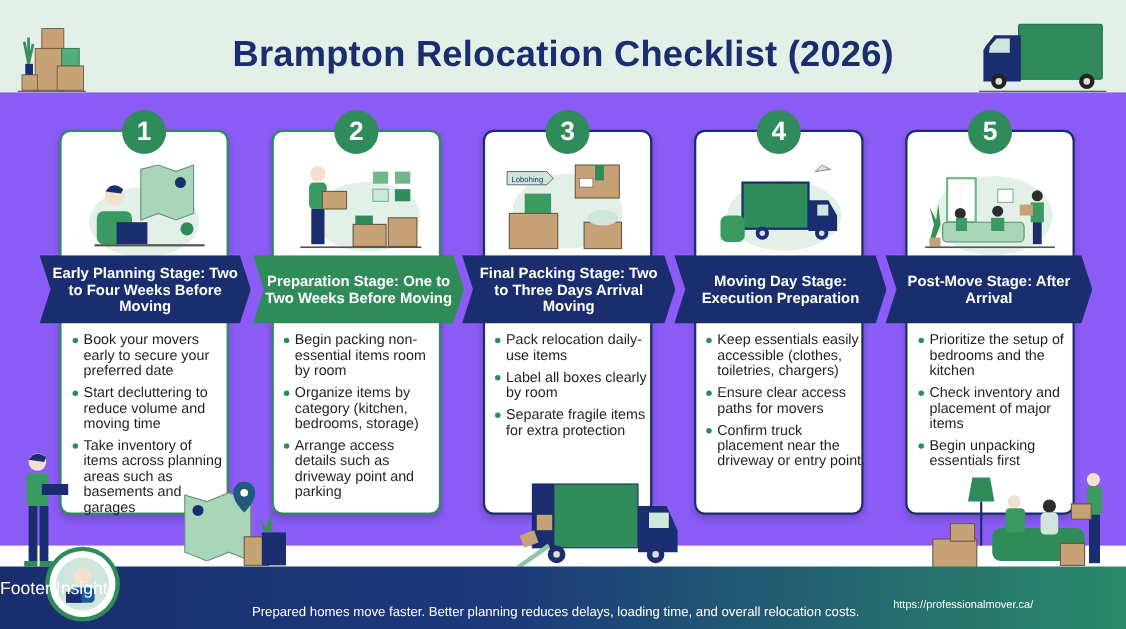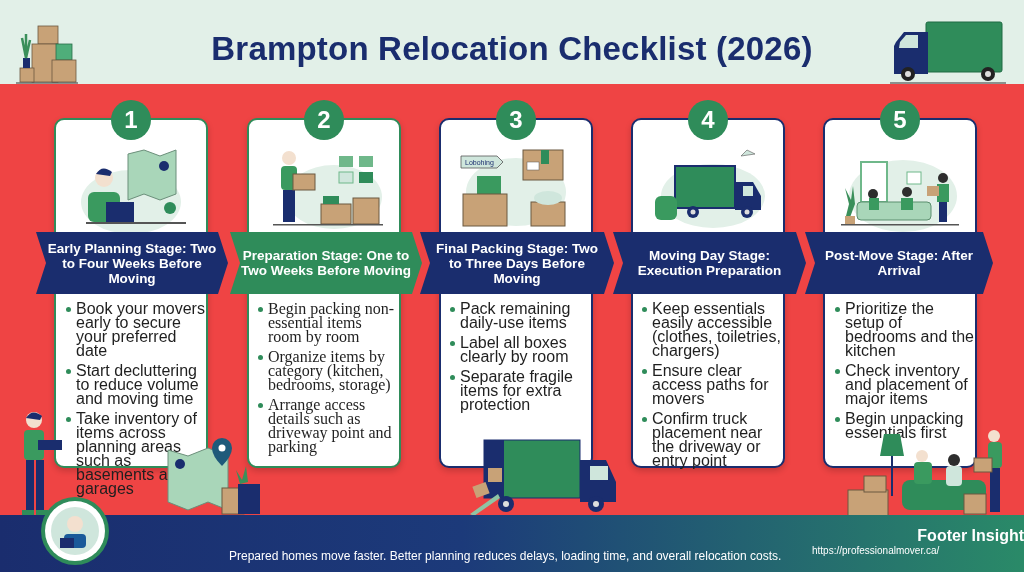--- a/index.html
+++ b/index.html
@@ -1,37 +1,37 @@
 <!DOCTYPE html>
 <html><head>
 <meta charset="utf-8">
 <style>
   * { box-sizing: border-box; margin: 0; padding: 0; }
   html, body { width: 1024px; height: 572px; overflow: hidden; background: #ffffff; font-family: "Liberation Sans", sans-serif; }
-  .page { position: relative; width: 1024px; height: 572px; background: #ef4444; }
+  .page { position: relative; width: 1024px; height: 496px; background: #8b5cf6; }
   .header { position: absolute; left: 0; top: 0; width: 1024px; height: 84px; background: #e2f0e8; }
   .title { position: absolute; left: 0; top: 30px; width: 1024px; text-align: center; font-size: 33px; font-weight: 700; color: #1a2d6e; letter-spacing: 0.2px; }
   .hdr-boxes { position: absolute; left: 16px; top: 24px; width: 62px; height: 60px; }
   .hdr-truck { position: absolute; left: 890px; top: 20px; width: 116px; height: 64px; }
 
   .card { position: absolute; top: 118px; width: 154px; height: 350px; background: #fff; border-radius: 10px; border: 2px solid #2f8c5a; box-shadow: 0 3px 6px rgba(0,0,0,0.18); }
   .card.navy { border-color: #1a2d6e; }
   .card .num { position: absolute; left: 50%; top: -20px; transform: translateX(-50%); width: 40px; height: 40px; border-radius: 50%; background: #2f8c5a; color: #fff; font-weight: 700; font-size: 24px; text-align: center; line-height: 40px; }
   .card .illus { position: absolute; left: 10px; top: 22px; width: 130px; height: 92px; }
 
   .ribbon { position: absolute; top: 232px; height: 62px; color: #fff; font-weight: 700; font-size: 13.5px; line-height: 15px; text-align: center; display: flex; align-items: center; justify-content: flex-start; }
   .ribbon .ribbon-shape { position: absolute; left: 0; top: 0; width: 100%; height: 100%; }
   .ribbon .ribbon-text { position: relative; z-index: 1; padding: 0 10px; }
 
-  .bullets { position: absolute; top: 302px; list-style: none; font-size: 16px; line-height: 14px; color: #1f1f1f; }
+  .bullets { position: absolute; top: 302px; list-style: none; font-size: 13px; line-height: 14px; color: #1f1f1f; }
   .bullets li { position: relative; padding-left: 12px; margin-bottom: 6px; }
   .bullets li::before { content: ""; position: absolute; left: 2px; top: 5px; width: 5px; height: 5px; border-radius: 50%; background: #2f8c5a; }
 
   .footer { position: absolute; left: 0; top: 515px; width: 1024px; height: 57px; background: linear-gradient(90deg, #1a2d6e 0%, #1c3a7a 45%, #2a8a68 100%); }
-  .footer-title { position: absolute; left: 0; top: 527px; width: 1024px; text-align: right; color: #fff; font-weight: 700; font-size: 16px; }
+  .footer-title { position: absolute; left: 0; top: 527px; width: 1024px; text-align: left; color: #fff; font-weight: 400; font-size: 16px; }
   .footer-text { position: absolute; left: 229px; top: 549px; color: #fff; font-size: 12px; text-align: center; }
   .footer-url { position: absolute; left: 812px; top: 545px; color: #fff; font-size: 10px; }
   .logo { position: absolute; left: 40px; top: 496px; width: 70px; height: 70px; }
   .deco { position: absolute; }
 </style>
 </head>
 <body>
 
 <div class="page">
 
@@ -101,21 +101,21 @@
       <rect x="64" y="54" width="16" height="8" fill="#2f8c5a"></rect>
       <rect x="14" y="82" width="110" height="1.5" fill="#555"></rect>
     </svg>
   </div>
   <div class="ribbon" style="left:230px; width:192px;">
     <svg class="ribbon-shape" viewBox="0 0 192 62" preserveAspectRatio="none">
         <path d="M0 0 L182 0 L192 31 L182 62 L0 62 L10 31 Z" fill="#2f8c5a"></path>
       </svg>
     <span class="ribbon-text">Preparation Stage: One to Two Weeks Before Moving</span>
   </div>
-  <ul class="bullets" style="left:256px; width:142px;font-family:Liberation Serif, serif;">
+  <ul class="bullets" style="left:256px; width:142px;">
     <li>Begin packing non-essential items room by room</li>
     <li>Organize items by category (kitchen, bedrooms, storage)</li>
     <li>Arrange access details such as driveway point and parking</li>
   </ul>
 
   <div class="card navy" style="left:439px;">
     <div class="num">3</div>
     <svg class="illus" viewBox="0 0 130 92">
       <ellipse cx="65" cy="50" rx="50" ry="34" fill="#e2f0e8"></ellipse>
       <path d="M10 14 L46 14 L52 20 L46 26 L10 26 Z" fill="#cfe6dc" stroke="#555" stroke-width="0.8"></path>
@@ -126,24 +126,24 @@
       <rect x="26" y="34" width="24" height="24" fill="#3a9a5f"></rect>
       <rect x="12" y="52" width="44" height="32" fill="#c8a277" stroke="#6b5840"></rect>
       <rect x="80" y="60" width="34" height="24" fill="#c8a277" stroke="#6b5840"></rect>
       <ellipse cx="97" cy="56" rx="14" ry="7" fill="#cfe6dc"></ellipse>
     </svg>
   </div>
   <div class="ribbon" style="left:420px; width:194px;">
     <svg class="ribbon-shape" viewBox="0 0 194 62" preserveAspectRatio="none">
         <path d="M0 0 L184 0 L194 31 L184 62 L0 62 L10 31 Z" fill="#1a2d6e"></path>
       </svg>
-    <span class="ribbon-text">Final Packing Stage: Two to Three Days Before Moving</span>
+    <span class="ribbon-text">Final Packing Stage: Two to Three Days Arrival Moving</span>
   </div>
   <ul class="bullets" style="left:448px; width:145px;">
-    <li>Pack remaining daily-use items</li>
+    <li>Pack relocation daily-use items</li>
     <li>Label all boxes clearly by room</li>
     <li>Separate fragile items for extra protection</li>
   </ul>
 
   <div class="card navy" style="left:631px;">
     <div class="num">4</div>
     <svg class="illus" viewBox="0 0 130 92">
       <ellipse cx="70" cy="54" rx="52" ry="32" fill="#e2f0e8"></ellipse>
       <rect x="32" y="24" width="60" height="42" fill="#2f8c5a" stroke="#1a2d6e" stroke-width="2"></rect>
       <path d="M92 40 L110 40 L118 54 L118 68 L92 68 Z" fill="#1a2d6e"></path>

